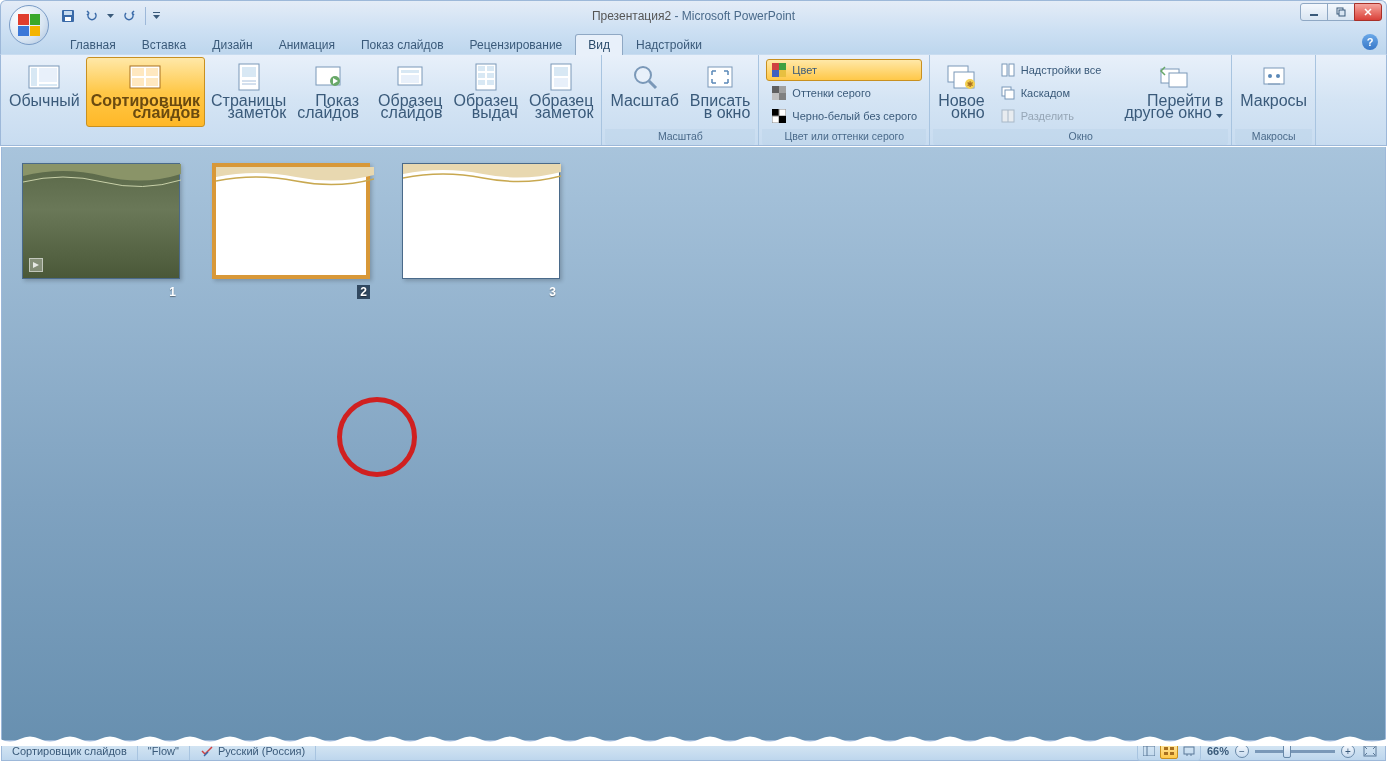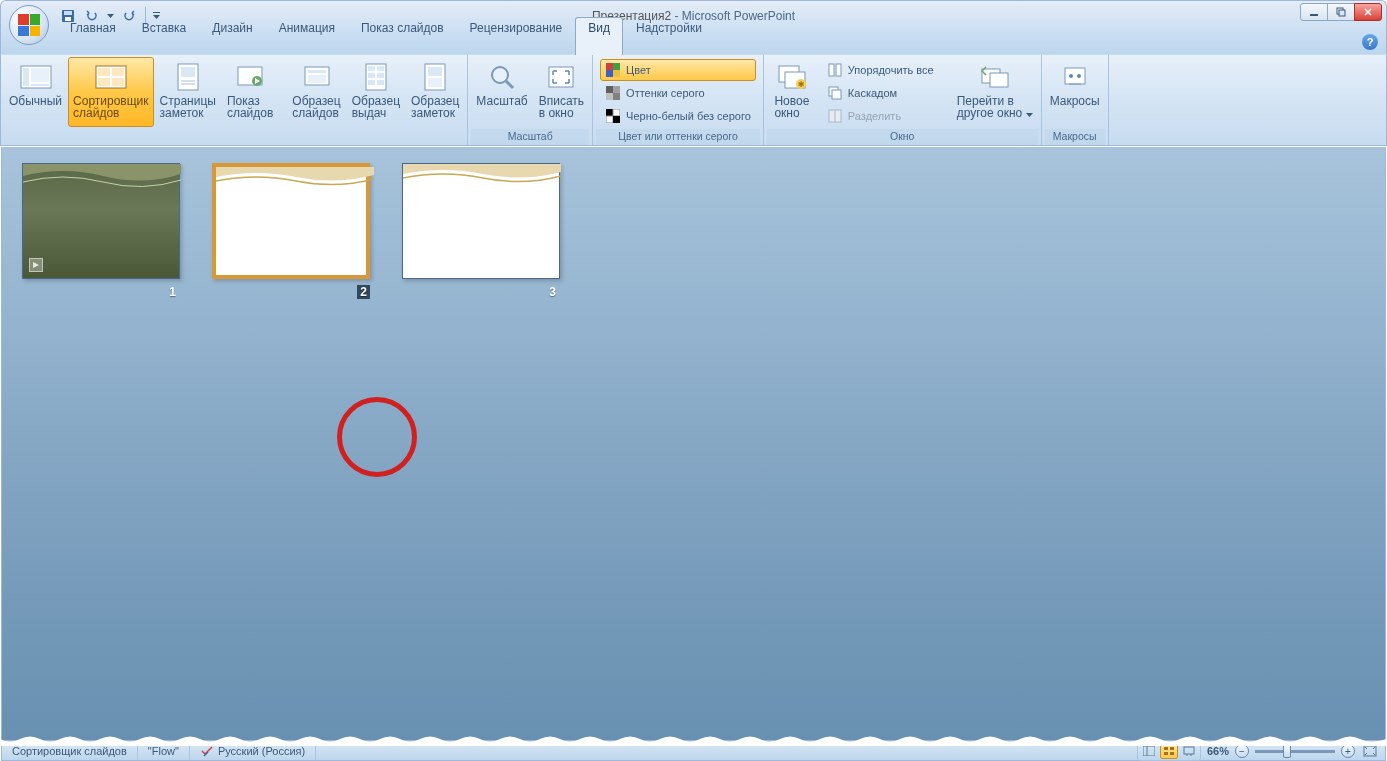--- a/index.html
+++ b/index.html
@@ -17,33 +17,33 @@
 .qat-drop { width:11px; display:flex; align-items:center; justify-content:center;}
 .title-text { position: absolute; left: 50%; transform: translateX(-50%); font-size: 12px; color: #4a6a8a; }
 .title-text .doc { color: #555; }
 .win-controls { position: absolute; right: 4px; top: 2px; display: flex; }
 .win-btn { width: 28px; height: 18px; border: 1px solid #8fa8c4; background: linear-gradient(#f4f8fd,#d8e5f2); margin-left: -1px; display:flex; align-items:center; justify-content:center; font-size:10px; color:#3a5a7a; cursor:pointer;}
 .win-btn.min { border-radius: 3px 0 0 3px;}
 .win-btn.close { border-radius: 0 3px 3px 0; background: linear-gradient(#f5a69f,#e8736a,#d9413a); color:#fff; border-color:#a83028;}
 
 
 .tabrow { height: 24px; background: linear-gradient(#cde0f3,#bdd6ed); border-left:1px solid #9db8d9; border-right:1px solid #9db8d9; display:flex; align-items:flex-end; padding-left:56px; position:relative;}
-.tab { padding: 3px 12px 20px; font-size: 12px; color:#3a5a7a; cursor:pointer; border:1px solid transparent; border-bottom:none; position:relative; top:1px;}
+.tab { padding: 3px 12px 3px; font-size: 12px; color:#3a5a7a; cursor:pointer; border:1px solid transparent; border-bottom:none; position:relative; top:1px;}
 .tab.active { background:#e8f0fa; border-color:#8fa8c4; border-radius:3px 3px 0 0; color:#2a4a6a;}
 .help-btn { position:absolute; right:8px; top:4px; width:16px; height:16px; border-radius:50%; background:linear-gradient(#6aa8e8,#3878c8); color:#fff; font-size:11px; display:flex; align-items:center; justify-content:center; cursor:pointer; font-weight:bold;}
 
 
 .ribbon { height: 92px; background: linear-gradient(#e8f0fa,#d4e4f4 50%,#c8dcf0); border:1px solid #9db8d9; border-top:1px solid #c8dcf0; display:flex; }
 .group { border-right:1px solid #a8c4e0; display:flex; flex-direction:column; padding:2px 3px 0; }
 .group-body { flex:1; display:flex; align-items:flex-start; gap:1px; }
 .group-label { height:16px; font-size:10.5px; color:#4a6a8a; text-align:center; background:rgba(180,205,230,0.3); border-radius:0 0 3px 3px; padding-top:1px;}
 .bigbtn { width: auto; min-width:50px; height:70px; display:flex; flex-direction:column; align-items:center; justify-content:flex-start; padding:3px 4px 0; border:1px solid transparent; border-radius:3px; cursor:pointer; }
-.bigbtn.active { background:linear-gradient(#ffe8a8,#ffc848 50%,#ffb828); border-color:#c89020;}
+.bigbtn.active { background:linear-gradient(#ffe8a8,#ffc848 50%,#ffb828); border-color:#c89020;font-weight:bold;}
 .bigbtn .ico { width:32px; height:32px; margin-bottom:2px; display:flex; align-items:center; justify-content:center;}
-.bigbtn .lbl { font-size:12px; color:#3a5a7a; text-align:left; line-height:12px; }
+.bigbtn .lbl { font-size:16px; color:#3a5a7a; text-align:right; line-height:12px; }
 .bigbtn.active .lbl { color:#6a4a10;}
 .smallrow { display:flex; flex-direction:column; gap:1px; padding:2px 4px;}
 .smallbtn { height:22px; display:flex; align-items:center; gap:5px; padding:0 4px; font-size:11px; color:#3a5a7a; cursor:pointer; border:1px solid transparent; border-radius:3px;}
 .smallbtn.disabled { color:#96a6b6; cursor:default;}
 .smallbtn.activebtn { background:linear-gradient(#ffe8a8,#ffc848); border-color:#c89020;}
 .chk { width:13px; height:13px; border:1px solid #8898a8; background:#fff; display:inline-block;}
 .chk.disabled{border-color:#b0bcc8; background:#e8ecf0;}
 .small-ico{width:16px;height:16px;display:inline-flex;align-items:center;justify-content:center;}
 
 
@@ -321,21 +321,21 @@
         <div class="lbl"><span>Новое</span><br><span>окно</span></div>
       </div>
       <div class="smallrow">
         <div class="smallbtn">
             <span class="small-ico">
               <svg width="14" height="14">
                 <rect x="1" y="1" width="5" height="12" fill="#fff" stroke="#7a98b8"></rect>
                 <rect x="8" y="1" width="5" height="12" fill="#fff" stroke="#7a98b8"></rect>
               </svg>
             </span>
-            <span>Упорядочить все</span>
+            <span>Надстройки все</span>
           </div>
         <div class="smallbtn">
             <span class="small-ico">
               <svg width="14" height="14">
                 <rect x="1" y="1" width="9" height="9" fill="#fff" stroke="#7a98b8"></rect>
                 <rect x="4" y="4" width="9" height="9" fill="#fff" stroke="#7a98b8"></rect>
               </svg>
             </span>
             <span>Каскадом</span>
           </div>

